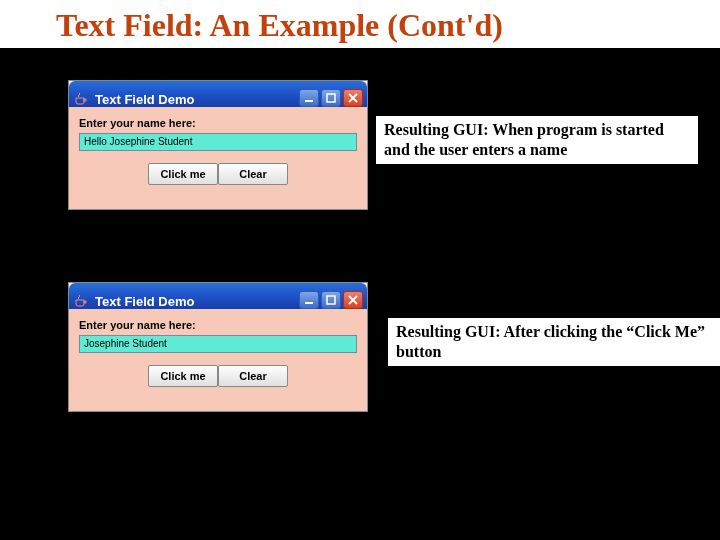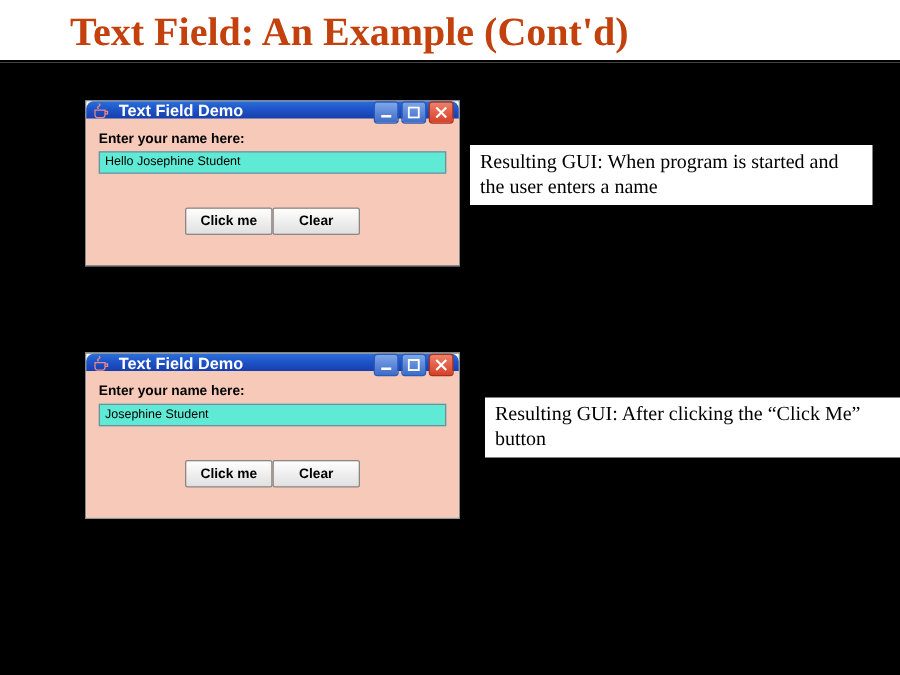--- a/index.html
+++ b/index.html
@@ -30,23 +30,23 @@
   .demo-window {
     position: absolute;
     width: 300px;
     background: #fff;
     border: 1px solid #888;
   }
   .demo1 { left: 68px; top: 30px; }
   .demo2 { left: 68px; top: 232px; }
   .titlebar {
     display: flex;
-    align-items: flex-start;
+    align-items: flex-end;
     background: linear-gradient(to bottom, #2a6fd8 0%, #1e52c8 50%, #173ea8 100%);
-    height: 14px;
+    height: 26px;
     padding: 0 4px;
     border-top-left-radius: 6px;
     border-top-right-radius: 6px;
   }
   .titlebar .coffee-icon {
     width: 16px; height: 16px;
     margin-right: 6px;
     display: flex; align-items: center; justify-content: center;
   }
   .titlebar .title-text {
@@ -88,21 +88,21 @@
     border: 1px solid #7a8a9a;
     background: #5eead4;
     font-size: 10px;
     padding: 2px 4px;
     font-family: Tahoma, Arial, sans-serif;
     color: #000;
   }
   .button-row {
     display: flex;
     justify-content: center;
-    margin-top: 27px;
+    margin-top: 12px;
   }
   .swing-btn {
     min-width: 70px;
     height: 22px;
     background: linear-gradient(to bottom, #fefefe, #e0e0e0);
     border: 1px solid #888;
     border-radius: 2px;
     font-size: 11px;
     font-weight: bold;
     font-family: Tahoma, Arial, sans-serif;
@@ -111,21 +111,21 @@
     padding: 0 10px;
   }
   .caption {
     position: absolute;
     color: #000;
     background: #fff;
     font-family: "Times New Roman", Times, serif;
     font-size: 16px;
     line-height: 1.25;
     padding: 4px 8px;
-    font-weight: normal;
+    font-weight: bold;
   }
   .cap1 { left: 376px; top: 66px; width: 322px; }
   .cap2 { left: 388px; top: 268px; width: 334px; }
   .input-wrap { position: relative; }
 </style>
 </head>
 <body>
 
 <div class="slide-title">Text Field: An Example (Cont'd)</div>
 

